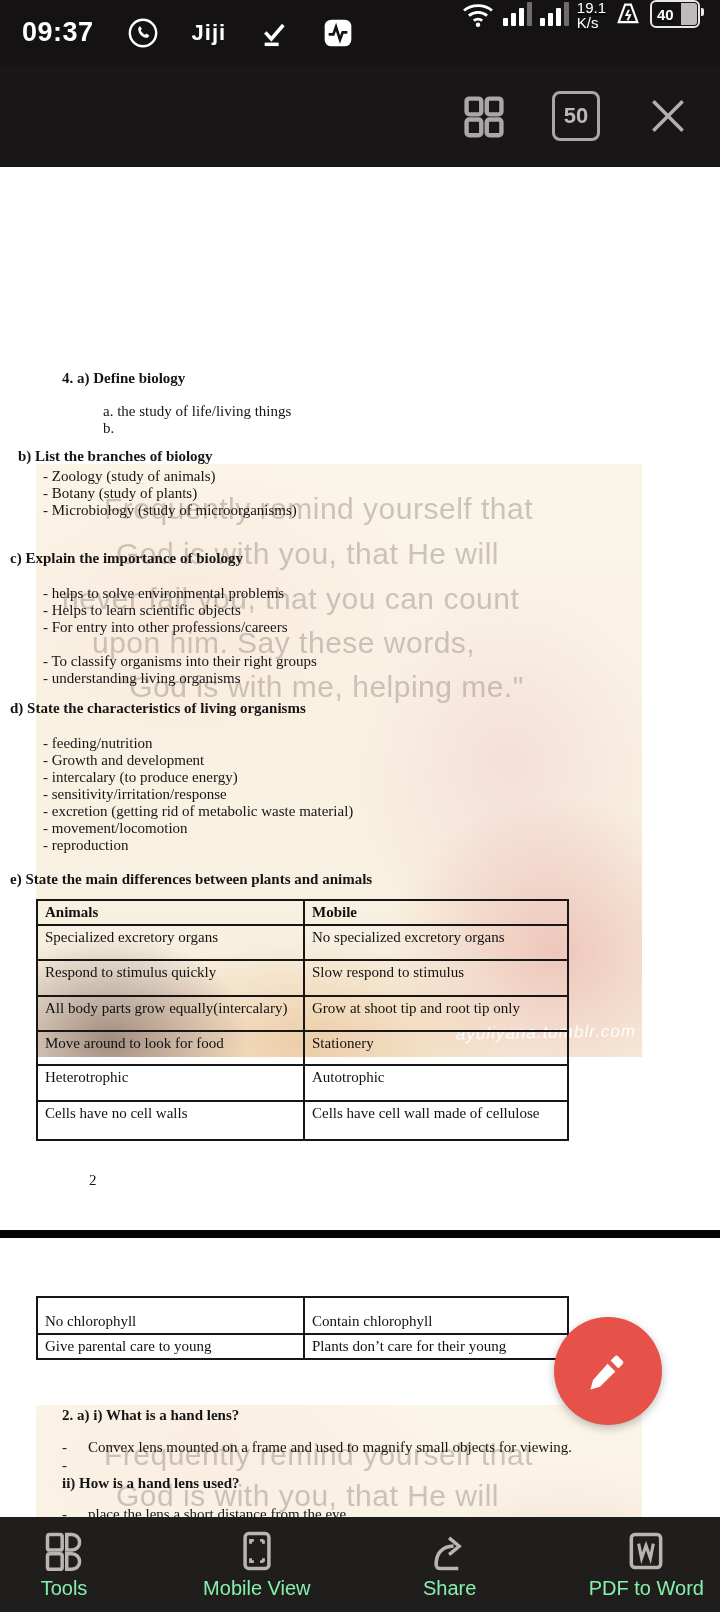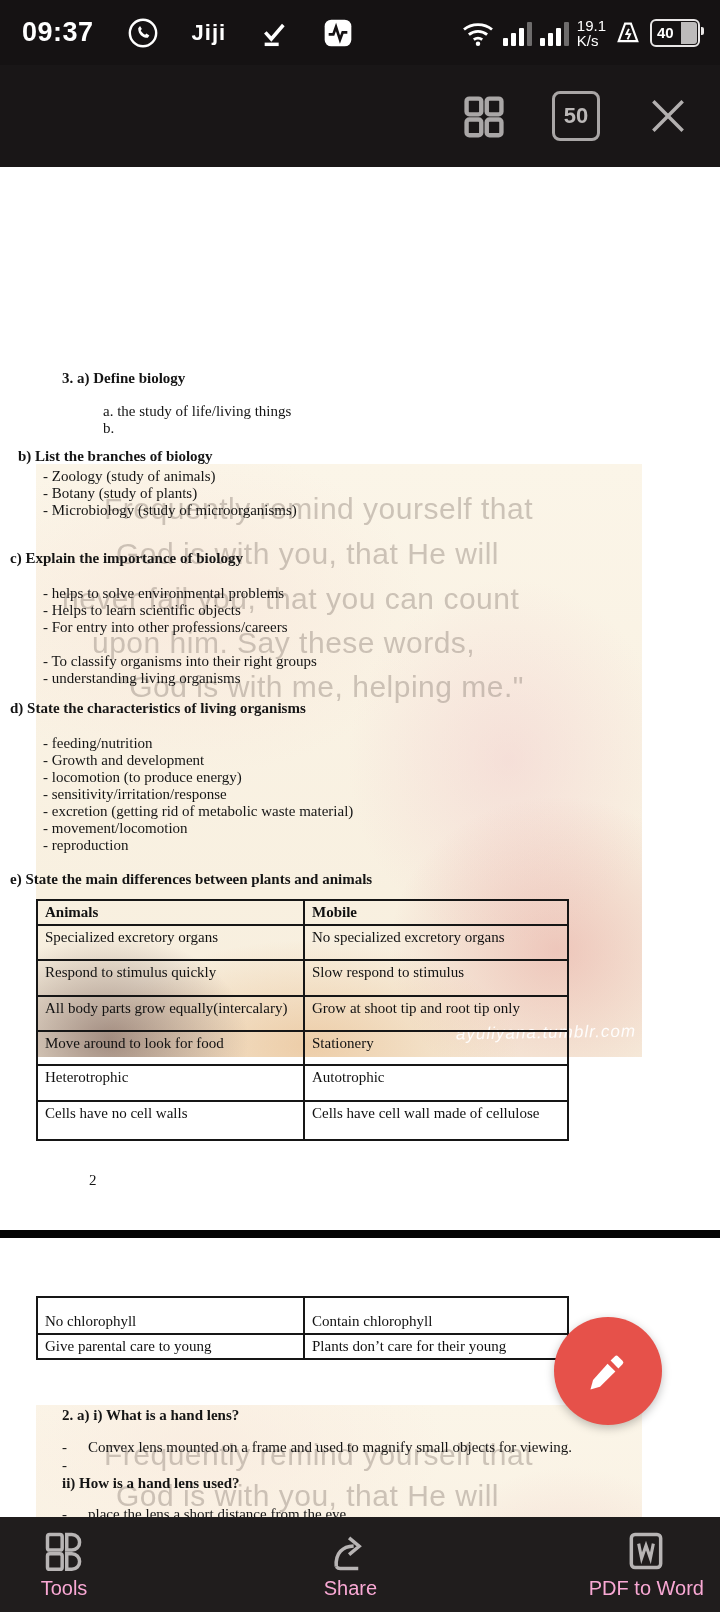--- a/index.html
+++ b/index.html
@@ -6,21 +6,21 @@
   .screen{position:relative;width:720px;height:1612px;overflow:hidden;background:#fff;
           font-family:"Liberation Sans",sans-serif;}
 
   
   .status-bar{position:absolute;left:0;top:0;width:720px;height:65px;background:#151213;}
   .viewer-toolbar{position:absolute;left:0;top:65px;width:720px;height:102px;background:#191617;}
   .status-left{position:absolute;left:22px;top:0;height:65px;display:flex;align-items:center;gap:32px;}
   .time{color:#fff;font-size:27px;font-weight:700;letter-spacing:.5px;}
   .st-ico{display:flex;align-items:center;justify-content:center;}
   .jiji{color:#fff;font-size:22px;font-weight:700;letter-spacing:1px;}
-  .status-right{position:absolute;right:20px;top:0;height:65px;display:flex;align-items:center;gap:8px;}
+  .status-right{position:absolute;right:20px;top:0;height:65px;display:flex;align-items:flex-start;gap:8px;text-decoration:underline;}
   .bars{display:flex;align-items:flex-end;gap:3px;height:26px;}
   .bars i{display:block;width:5px;background:#fff;border-radius:1px;}
   .bars i.dim{background:#6e6c6c;}
   .speed{color:#fff;font-size:15px;line-height:15px;text-align:left;font-weight:500;}
   .battery{position:relative;width:46px;height:24px;border:2.5px solid #e8e6e6;border-radius:6px;
            display:flex;align-items:center;}
   .battery:after{content:"";position:absolute;right:-6px;top:6px;width:3px;height:8px;background:#e8e6e6;
                  border-radius:0 2px 2px 0;}
   .battery .fill{position:absolute;right:1px;top:1px;bottom:1px;width:34%;background:#bdbbbb;border-radius:0 3px 3px 0;}
   .battery .val{position:relative;z-index:1;color:#fff;font-size:15px;font-weight:600;margin-left:5px;}
@@ -66,21 +66,21 @@
   
   .fab{position:absolute;left:554px;top:1317px;width:108px;height:108px;border-radius:50%;
        background:#e6514a;border:none;cursor:pointer;display:flex;align-items:center;justify-content:center;
        box-shadow:0 3px 10px rgba(0,0,0,.25);z-index:6;}
 
   
   .bottom-bar{position:absolute;left:0;top:1517px;width:720px;height:95px;background:#201d1d;z-index:5;
               display:flex;align-items:center;justify-content:space-between;padding:0 16px;box-sizing:border-box;}
   .bb-item{display:flex;flex-direction:column;align-items:center;gap:4px;background:none;border:none;
            padding:0;cursor:pointer;min-width:96px;}
-  .bb-item .lbl{color:#f9a8d4;font-size:20px;font-family:"Liberation Sans",sans-serif;white-space:nowrap;}
+  .bb-item .lbl{color:#86efac;font-size:20px;font-family:"Liberation Sans",sans-serif;white-space:nowrap;}
   svg{display:block;}
 </style>
 </head>
 <body>
 
 <div class="screen">
 
   <div class="status-bar">
     <div class="status-left">
       <span class="time">09:37</span>
@@ -174,40 +174,40 @@
     <div class="wm" style="left:92px;top:459px;">upon him.  Say these words,</div>
     <div class="wm" style="left:118px;top:503px;">"God is with me, helping me."</div>
     <div class="wm-credit">ayuliyana.tumblr.com</div>
 
     <div class="wm" style="left:104px;top:1271px;">Frequently remind yourself that</div>
     <div class="wm" style="left:116px;top:1312px;">God is with you, that He will</div>
     <div class="wm" style="left:62px;top:1354px;">never fail you, that you can count</div>
     <div class="wm" style="left:92px;top:1396px;">upon him.  Say these words,</div>
     <div class="wm" style="left:118px;top:1438px;">"God is with me, helping me."</div>
 
-    <div class="dline b" style="left:62px;top:203px;">3. a) Define biology</div>
+    <div class="dline b" style="left:62px;top:203px;">4. a) Define biology</div>
     <div class="dline" style="left:103px;top:236px;">a. the study of life/living things</div>
     <div class="dline" style="left:103px;top:253px;">b.</div>
     <div class="dline b" style="left:18px;top:269px;margin-top:12px;">b) List the branches of biology</div>
 
     <div class="dline" style="left:43px;top:301px;">- Zoology (study of animals)</div>
     <div class="dline" style="left:43px;top:318px;">- Botany (study of plants)</div>
     <div class="dline" style="left:43px;top:335px;">- Microbiology (study of microorganisms)</div>
 
     <div class="dline b" style="left:10px;top:383px;">c) Explain the importance of biology</div>
     <div class="dline" style="left:43px;top:418px;">- helps to solve environmental problems</div>
     <div class="dline" style="left:43px;top:435px;">- Helps to learn scientific objects</div>
     <div class="dline" style="left:43px;top:452px;">- For entry into other professions/careers</div>
     <div class="dline" style="left:43px;top:486px;">- To classify organisms into their right groups</div>
     <div class="dline" style="left:43px;top:503px;">- understanding living organisms</div>
 
     <div class="dline b" style="left:10px;top:533px;">d) State the characteristics of living organisms</div>
     <div class="dline" style="left:43px;top:568px;">- feeding/nutrition</div>
     <div class="dline" style="left:43px;top:585px;">- Growth and development</div>
-    <div class="dline" style="left:43px;top:602px;">- locomotion (to produce energy)</div>
+    <div class="dline" style="left:43px;top:602px;">- intercalary (to produce energy)</div>
     <div class="dline" style="left:43px;top:619px;">- sensitivity/irritation/response</div>
     <div class="dline" style="left:43px;top:636px;">- excretion (getting rid of metabolic waste material)</div>
     <div class="dline" style="left:43px;top:653px;">- movement/locomotion</div>
     <div class="dline" style="left:43px;top:670px;">- reproduction</div>
 
     <div class="dline b" style="left:10px;top:704px;">e) State the main differences between plants and animals</div>
 
     <table class="doc" style="left:36px;top:732px;width:531px;">
       <colgroup>
           <col style="width:267px">
@@ -309,20 +309,29 @@
         <svg width="44" height="44" viewBox="0 0 24 24" fill="none" stroke="#b8b5b5" stroke-width="1.9">
           <rect x="3" y="3" width="8" height="8.5" rx="1.2"></rect>
           <path d="M13.5 3 h2.8 a4.2 4.2 0 0 1 4.2 4.2 v0 a4.2 4.2 0 0 1 -4.2 4.3 h-2.8 z"></path>
           <rect x="3" y="13.5" width="8" height="8.5" rx="1.2"></rect>
           <path d="M13.5 13.5 h2.8 a4.2 4.2 0 0 1 4.2 4.2 v0 a4.2 4.2 0 0 1 -4.2 4.3 h-2.8 z"></path>
         </svg>
       </span>
       <span class="lbl">Tools</span>
     </button>
 
+    <button class="bb-item">
+      <span>
+        <svg width="44" height="44" viewBox="0 0 24 24" fill="none" stroke="#b8b5b5" stroke-width="1.9">
+          <rect x="5.5" y="2.5" width="13" height="19" rx="2"></rect>
+          <path d="M8.5 8 v-1.8 h1.8 M15.5 6.2 v1.8 M13.7 6.2 h1.8 M8.5 16 v1.8 h1.8 M15.5 17.8 v-1.8 M13.7 17.8 h1.8" stroke-width="1.6"></path>
+        </svg>
+      </span>
+      <span class="lbl">Mobile View</span>
+    </button>
 
     <button class="bb-item">
       <span>
         <svg width="44" height="44" viewBox="0 0 24 24" fill="none" stroke="#b8b5b5" stroke-width="1.9">
           <path d="M4.5 20.5 c-.6-7.5 3.6-11 9.5-11.2"></path>
           <path d="M11.5 4.8 l5.5 4.6 -5.5 4.6"></path>
           <path d="M4.5 20.5 a3 3 0 0 0 3 1 h9"></path>
         </svg>
       </span>
       <span class="lbl">Share</span>

